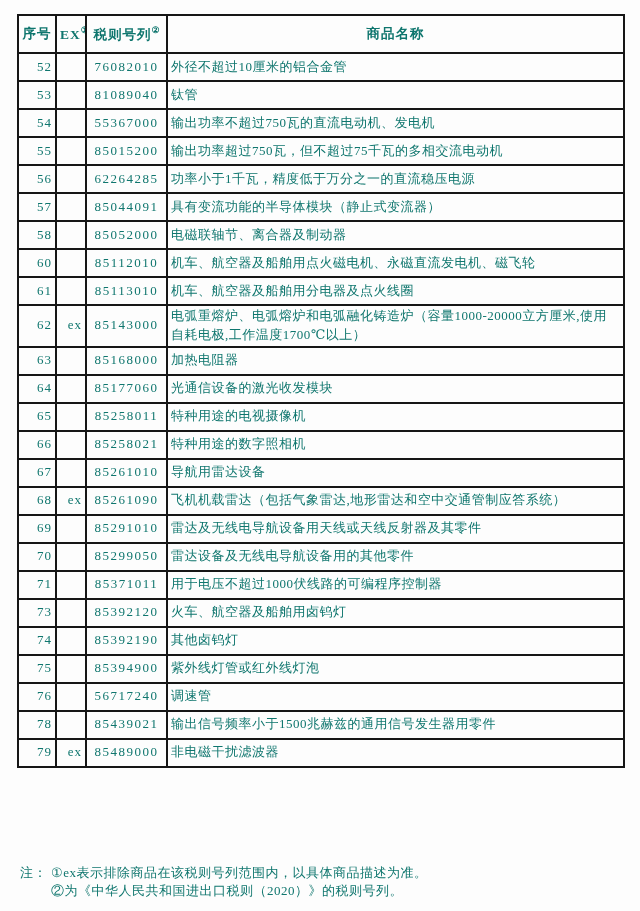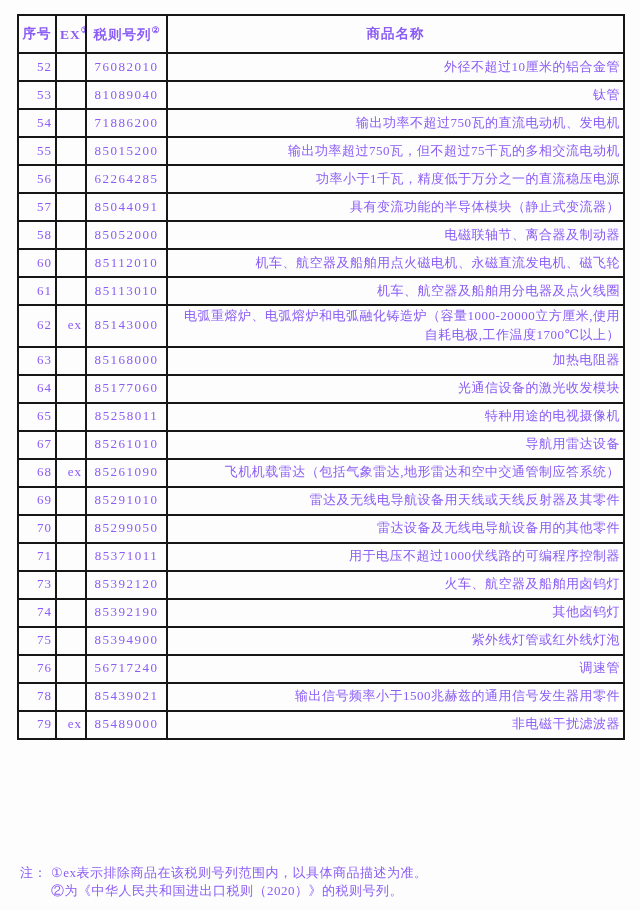--- a/index.html
+++ b/index.html
@@ -6,21 +6,21 @@
     margin: 0;
     padding: 0;
     background: #ffffff;
   }
   .page {
     position: relative;
     width: 640px;
     height: 911px;
     background: #fdfdfd;
     font-family: "Liberation Serif", "DejaVu Serif", serif;
-    color: #8b5cf6;
+    color: #0f766e;
     overflow: hidden;
   }
   table.tariff {
     position: absolute;
     left: 17px;
     top: 14px;
     width: 606px;
     border-collapse: collapse;
     table-layout: fixed;
   }
@@ -50,21 +50,21 @@
   }
   td.c-no, td.c-ex {
     text-align: right;
     letter-spacing: 1px;
   }
   td.c-code {
     text-align: center;
     letter-spacing: 1.5px;
   }
   td.c-name {
-    text-align: right;
+    text-align: left;
     padding-left: 7px;
     padding-right: 6px;
     letter-spacing: 0.5px;
   }
   .notes {
     position: absolute;
     left: 20px;
     top: 864px;
     width: 600px;
     font-size: 13px;
@@ -111,21 +111,21 @@
     <tr>
       <td class="c-no">53</td>
       <td class="c-ex"></td>
       <td class="c-code">81089040</td>
       <td class="c-name">钛管</td>
     </tr>
 
     <tr>
       <td class="c-no">54</td>
       <td class="c-ex"></td>
-      <td class="c-code">71886200</td>
+      <td class="c-code">55367000</td>
       <td class="c-name">输出功率不超过750瓦的直流电动机、发电机</td>
     </tr>
 
     <tr>
       <td class="c-no">55</td>
       <td class="c-ex"></td>
       <td class="c-code">85015200</td>
       <td class="c-name">输出功率超过750瓦，但不超过75千瓦的多相交流电动机</td>
     </tr>
 
@@ -186,20 +186,26 @@
       <td class="c-name">光通信设备的激光收发模块</td>
     </tr>
 
     <tr>
       <td class="c-no">65</td>
       <td class="c-ex"></td>
       <td class="c-code">85258011</td>
       <td class="c-name">特种用途的电视摄像机</td>
     </tr>
 
+    <tr>
+      <td class="c-no">66</td>
+      <td class="c-ex"></td>
+      <td class="c-code">85258021</td>
+      <td class="c-name">特种用途的数字照相机</td>
+    </tr>
 
     <tr>
       <td class="c-no">67</td>
       <td class="c-ex"></td>
       <td class="c-code">85261010</td>
       <td class="c-name">导航用雷达设备</td>
     </tr>
 
     <tr>
       <td class="c-no">68</td>

